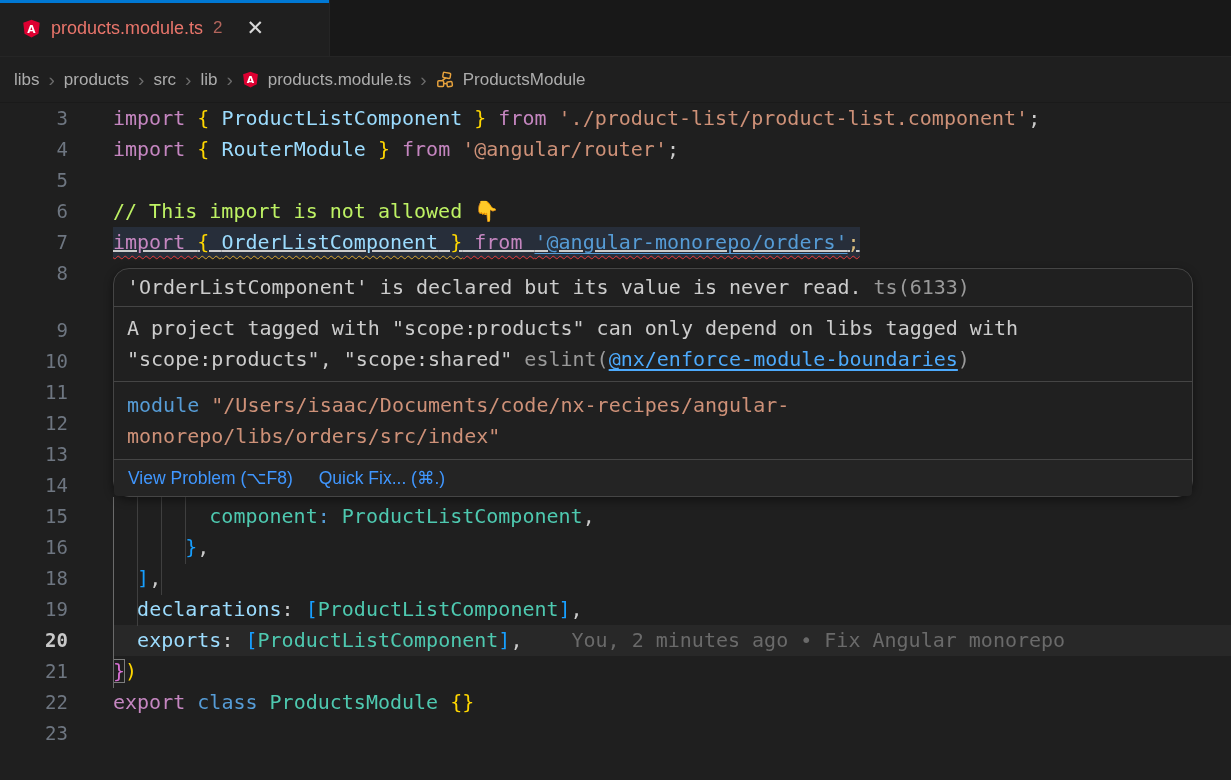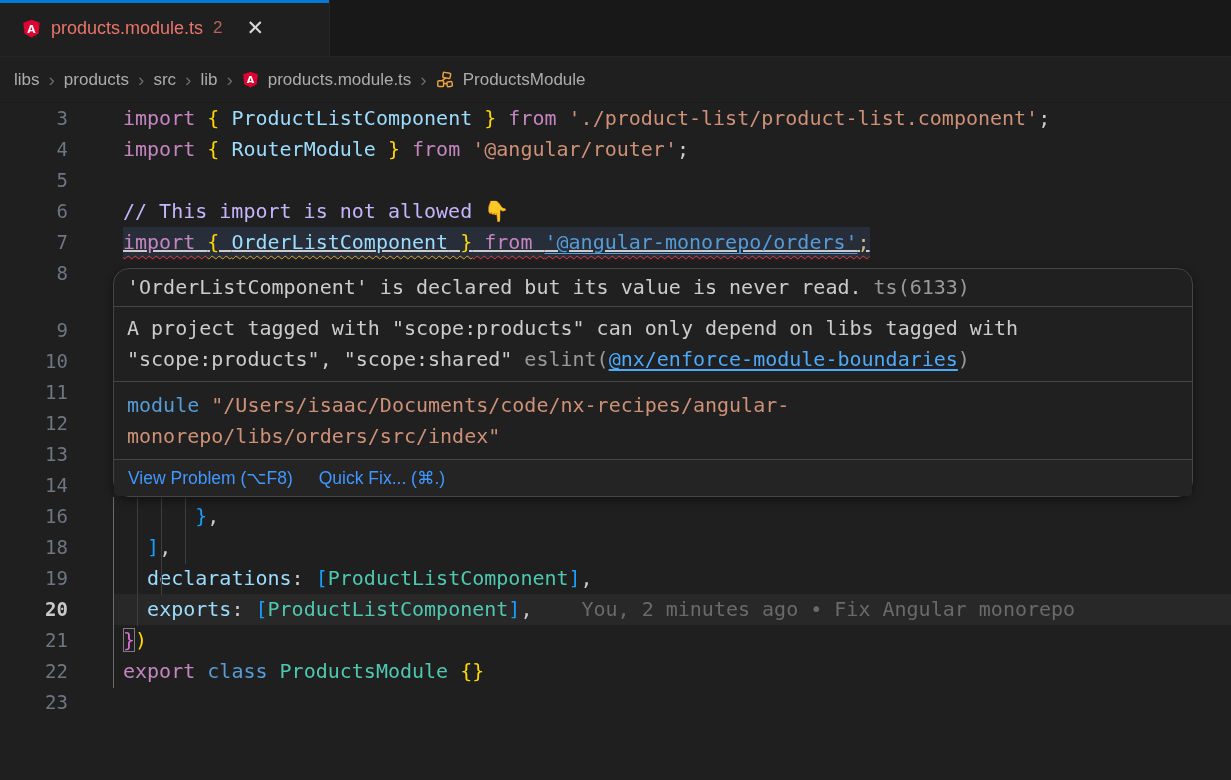--- a/index.html
+++ b/index.html
@@ -33,35 +33,35 @@
   }
   .line{ display:flex; height:31px; line-height:31px; white-space:pre; }
   .line[data-n="9"]{ margin-top:26px; }
   .ln{
     flex:none; width:113px; padding-right:45px; text-align:right;
     color:#6e7681; font-size:19px; cursor:pointer;
   }
   .line.current .ln{ color:#c9c9c9; font-weight:bold; }
   .code{ flex:1; min-width:0; }
   .line.current .code{ background:rgba(255,255,255,0.045); }
-  .toks{ display:inline-block;margin-left:10px; }
+  .toks{ display:inline-block; }
   .toks.hl{ background:#272e3a;text-decoration:underline; }
   .blame{ color:#6a6a6a; margin-left:49px; }
   
   .t-kw{ color:#C586C0; }
   .t-kwb{ color:#569CD6; }
   .t-gold{ color:#FFD700; }
   .t-blue{ color:#179FFF; }
   .t-pink{ color:#DA70D6; }
   .t-pinkbox{ color:#DA70D6; outline:1px solid #7d7d7d; outline-offset:-1px; }
   .t-var{ color:#9CDCFE; }
   .t-cls{ color:#4EC9B0; }
   .t-colonb{ color:#569CD6; }
   .t-str{ color:#CE9178; }
-  .t-cmt{ color:#c4b5fd; }
+  .t-cmt{ color:#bef264; }
   .t-fg{ color:#cccccc; }
   .t-semi{ color:#d7ba7d; }
   .t-linkstr{
     color:#569CD6;
     text-decoration-line:underline; text-decoration-color:#569CD6;
     text-decoration-thickness:1px; text-underline-offset:4px;
   }
   
   .sq{
     text-decoration-line:underline; text-decoration-style:wavy;
@@ -146,20 +146,21 @@
         <div class="line" data-n="5"><span class="ln">5</span><span class="code"><span class="toks"></span></span></div>
         <div class="line" data-n="6"><span class="ln">6</span><span class="code"><span class="toks"><span class="t-cmt">// This import is not allowed </span><span class="t-fg">👇</span></span></span></div>
         <div class="line" data-n="7"><span class="ln">7</span><span class="code"><span class="toks hl"><span class="sq"><span class="t-kw">import </span></span><span class="sq sq-o"><span class="t-gold">{ </span></span><span class="sq sq-o"><span class="t-var">OrderListComponent</span></span><span class="sq sq-o"><span class="t-gold"> }</span></span><span class="sq"><span class="t-kw"> from </span></span><span class="sq"><span class="t-linkstr">'@angular-monorepo/orders'</span></span><span class="sq"><span class="t-semi">;</span></span></span></span></div>
         <div class="line" data-n="8"><span class="ln">8</span><span class="code"><span class="toks"></span></span></div>
         <div class="line" data-n="9"><span class="ln">9</span><span class="code"><span class="toks"></span></span></div>
         <div class="line" data-n="10"><span class="ln">10</span><span class="code"><span class="toks"></span></span></div>
         <div class="line" data-n="11"><span class="ln">11</span><span class="code"><span class="toks"></span></span></div>
         <div class="line" data-n="12"><span class="ln">12</span><span class="code"><span class="toks"></span></span></div>
         <div class="line" data-n="13"><span class="ln">13</span><span class="code"><span class="toks"></span></span></div>
         <div class="line" data-n="14"><span class="ln">14</span><span class="code"><span class="toks"></span></span></div>
+        <div class="line" data-n="15"><span class="ln">15</span><span class="code"><span class="toks"><span class="t-fg">        </span><span class="t-cls">component</span><span class="t-colonb">: </span><span class="t-cls">ProductListComponent</span><span class="t-fg">,</span></span></span></div>
         <div class="line" data-n="16"><span class="ln">16</span><span class="code"><span class="toks"><span class="t-fg">      </span><span class="t-blue">}</span><span class="t-fg">,</span></span></span></div>
         <div class="line" data-n="18"><span class="ln">18</span><span class="code"><span class="toks"><span class="t-fg">  </span><span class="t-blue">]</span><span class="t-fg">,</span></span></span></div>
         <div class="line" data-n="19"><span class="ln">19</span><span class="code"><span class="toks"><span class="t-fg">  </span><span class="t-var">declarations</span><span class="t-fg">: </span><span class="t-blue">[</span><span class="t-cls">ProductListComponent</span><span class="t-blue">]</span><span class="t-fg">,</span></span></span></div>
         <div class="line current" data-n="20"><span class="ln">20</span><span class="code"><span class="toks"><span class="t-fg">  </span><span class="t-var">exports</span><span class="t-fg">: </span><span class="t-blue">[</span><span class="t-cls">ProductListComponent</span><span class="t-blue">]</span><span class="t-fg">,</span></span><span class="blame">You, 2 minutes ago • Fix Angular monorepo</span></span></div>
         <div class="line" data-n="21"><span class="ln">21</span><span class="code"><span class="toks"><span class="t-pinkbox">}</span><span class="t-gold">)</span></span></span></div>
         <div class="line" data-n="22"><span class="ln">22</span><span class="code"><span class="toks"><span class="t-kw">export </span><span class="t-kwb">class </span><span class="t-cls">ProductsModule </span><span class="t-gold">{}</span></span></span></div>
         <div class="line" data-n="23"><span class="ln">23</span><span class="code"><span class="toks"></span></span></div>
       </div>
 
     <div class="guide active" style="left:113px; top:394px; height:191px;"></div>

